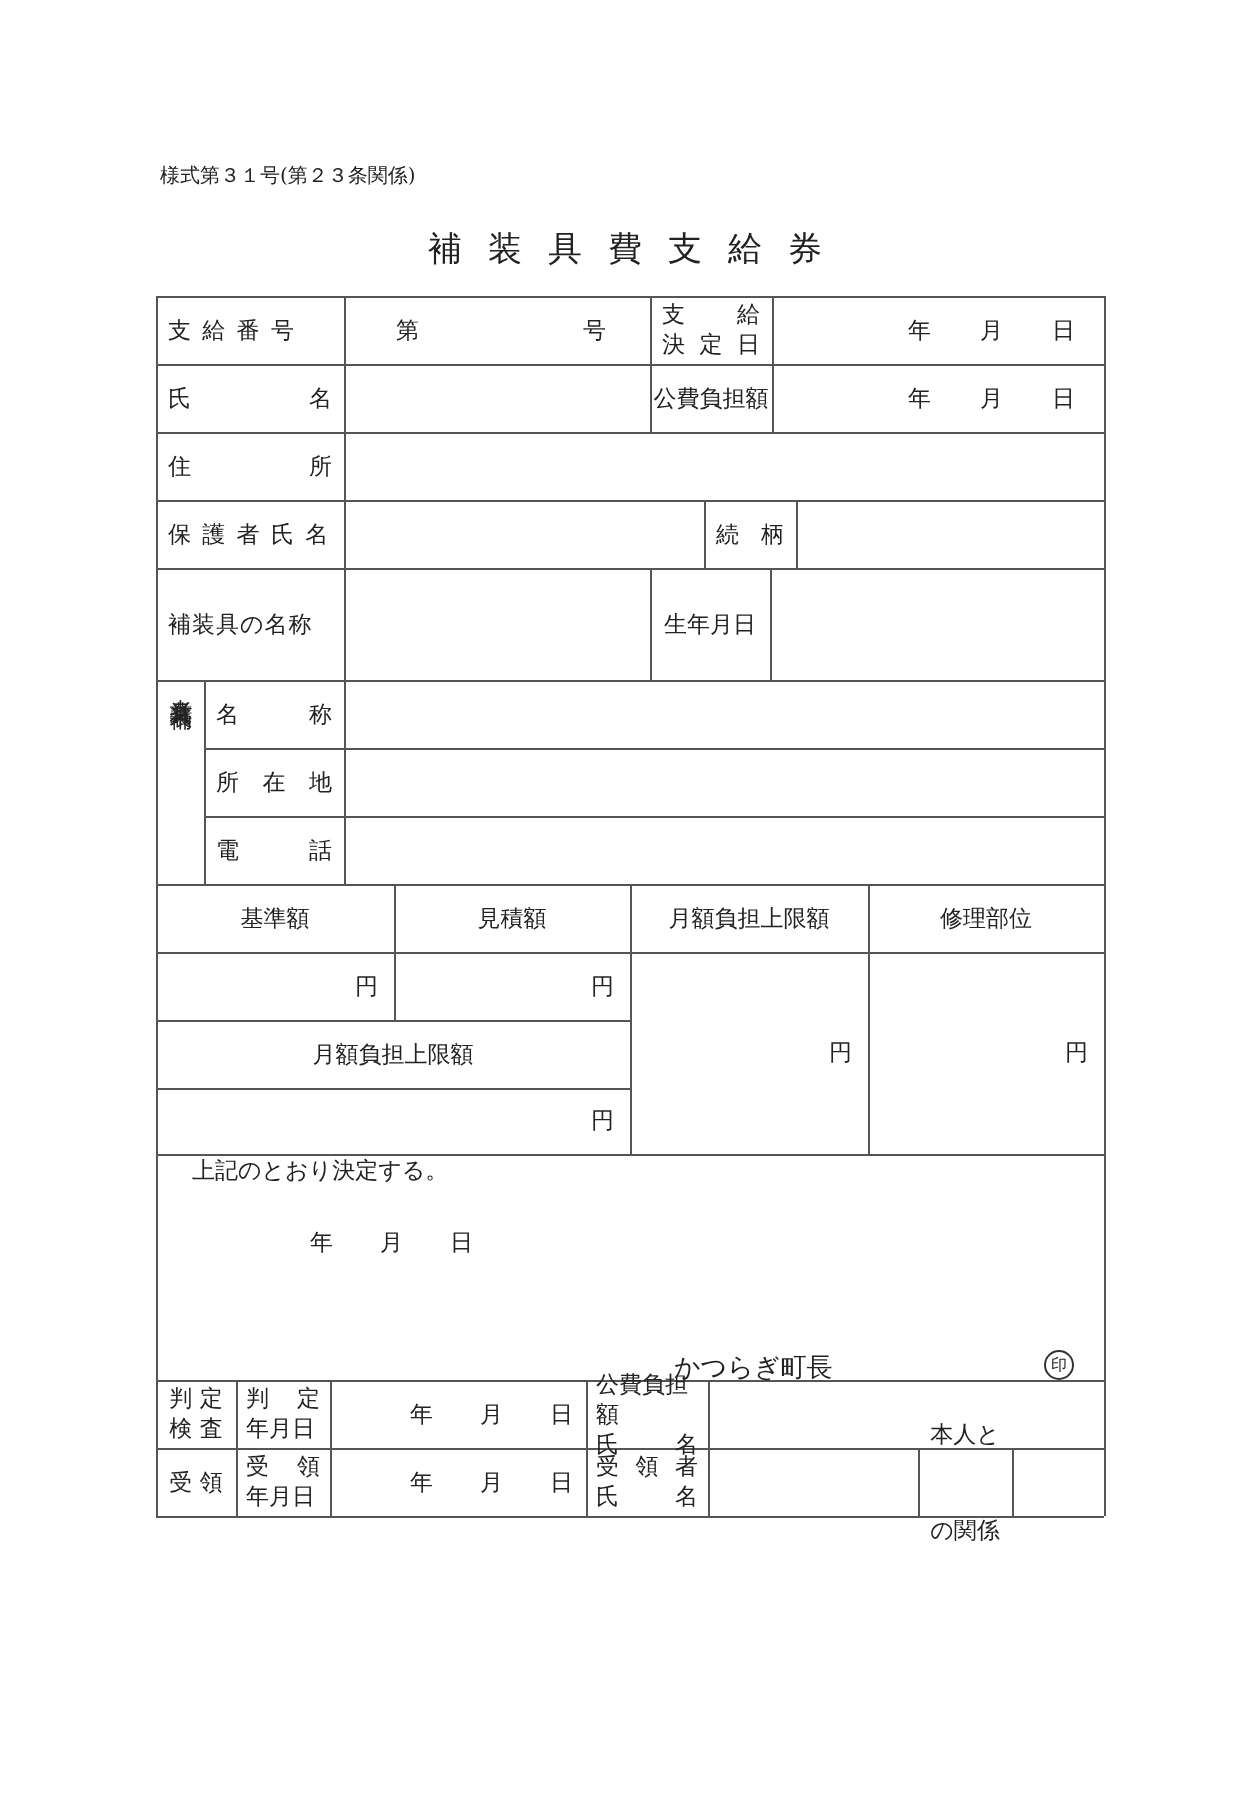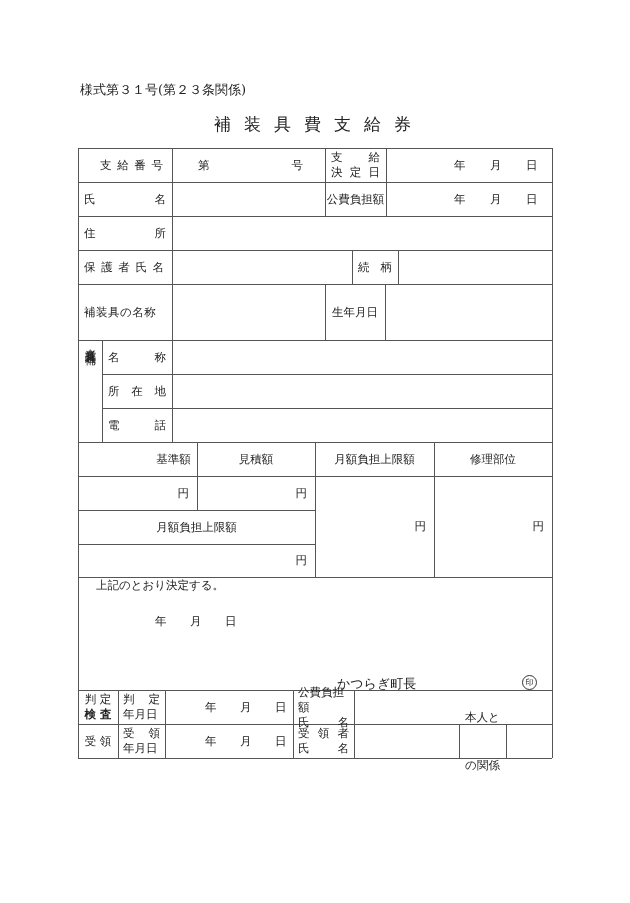--- a/index.html
+++ b/index.html
@@ -1,19 +1,19 @@
 <!DOCTYPE html>
 <html><head>
 <meta charset="utf-8">
 <style>
   html, body { margin:0; padding:0; background:#ffffff; }
   body { width:630px; height:903px; position:relative; overflow:hidden;
          font-family:"DejaVu Serif","Liberation Serif",serif; color:#222; }
   .abs { position:absolute; }
-  .form-no { left:80px; top:81px; font-size:13px; letter-spacing:0; }
+  .form-no { left:80px; top:81px; font-size:10px; letter-spacing:0; }
   .title { left:0; width:630px; top:113px; text-align:center; font-size:17px; letter-spacing:13px; padding-left:8px; box-sizing:border-box; }
   .hl { position:absolute; height:0; border-top:1px solid #555; }
   .vl { position:absolute; width:0; border-left:1px solid #555; }
   .cell { position:absolute; display:flex; align-items:center; font-size:11.5px; box-sizing:border-box; }
   .spread { justify-content:space-between; padding:0 6px; }
   .center { justify-content:center; }
   .right { justify-content:flex-end; padding-right:8px; }
   .two { flex-direction:column; align-items:stretch; justify-content:center; line-height:15px; padding:0 5px; }
   .two .ln { display:flex; justify-content:space-between; }
   .vert { writing-mode:vertical-rl; letter-spacing:-1px; font-size:11.5px; }
@@ -61,21 +61,21 @@
   <div class="vl" style="left:434px;top:442px;height:135px;"></div>
 
   <div class="vl" style="left:118px;top:690px;height:68px;"></div>
   <div class="vl" style="left:165px;top:690px;height:68px;"></div>
   <div class="vl" style="left:293px;top:690px;height:68px;"></div>
   <div class="vl" style="left:354px;top:690px;height:68px;"></div>
   <div class="vl" style="left:459px;top:724px;height:34px;"></div>
   <div class="vl" style="left:506px;top:724px;height:34px;"></div>
 </div>
 
-<div class="cell" style="left:78px;top:148px;width:94px;height:34px;padding-left:22px;letter-spacing:1px;">支 給 番 号</div>
+<div class="cell" style="left:78px;top:148px;width:94px;height:34px;padding-left:6px;letter-spacing:1px;">支 給 番 号</div>
 <div class="cell spread" style="left:172px;top:148px;width:153px;height:34px;padding:0 22px 0 26px;">
   <span>第</span>
   <span>号</span>
 </div>
 <div class="cell two" style="left:325px;top:148px;width:61px;height:34px;padding:0 6px;">
   <div class="ln">
       <span>支</span>
       <span>給</span>
     </div>
   <div class="ln">
@@ -134,21 +134,21 @@
     <span>在</span>
     <span>地</span>
 </div>
 <div class="cell" style="left:172px;top:374px;width:380px;height:34px;"></div>
 <div class="cell spread" style="left:102px;top:408px;width:70px;height:34px;">
   <span>電</span>
     <span>話</span>
 </div>
 <div class="cell" style="left:172px;top:408px;width:380px;height:34px;"></div>
 
-<div class="cell center" style="left:78px;top:442px;width:119px;height:34px;margin-left:36px;">基準額</div>
+<div class="cell center" style="left:78px;top:442px;width:119px;height:34px;">基準額</div>
 <div class="cell center" style="left:197px;top:442px;width:118px;height:34px;">見積額</div>
 <div class="cell center" style="left:315px;top:442px;width:119px;height:34px;">月額負担上限額</div>
 <div class="cell center" style="left:434px;top:442px;width:118px;height:34px;">修理部位</div>
 
 <div class="cell right" style="left:78px;top:476px;width:119px;height:34px;">
     <span>円</span>
   </div>
 <div class="cell right" style="left:197px;top:476px;width:118px;height:34px;">
     <span>円</span>
   </div>
@@ -165,21 +165,21 @@
 
 <div class="abs" style="left:96px;top:578px;font-size:11.5px;">上記のとおり決定する。</div>
 <div class="abs" style="left:155px;top:614px;font-size:11.5px;">年</div>
 <div class="abs" style="left:190px;top:614px;font-size:11.5px;">月</div>
 <div class="abs" style="left:225px;top:614px;font-size:11.5px;">日</div>
 <div class="abs" style="left:337px;top:675px;font-size:13px;">かつらぎ町長</div>
 <div class="abs seal" style="left:522px;top:675px;">印</div>
 
 <div class="cell two" style="left:78px;top:690px;width:40px;height:34px;padding:0 0;">
   <div class="ln" style="justify-content:center;">判 定</div>
-  <div class="ln" style="justify-content:center;font-weight:bold;">検 査</div>
+  <div class="ln" style="justify-content:center;">検 査</div>
 </div>
 <div class="cell two" style="left:118px;top:690px;width:47px;height:34px;padding:0 5px;">
   <div class="ln">
       <span>判</span>
       <span>定</span>
     </div>
   <div class="ln">
       <span>年月日</span>
     </div>
 </div>

